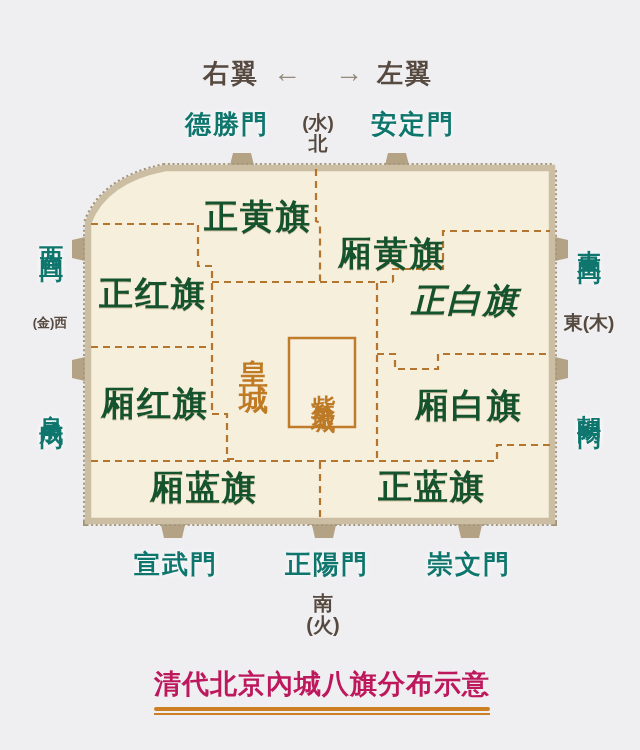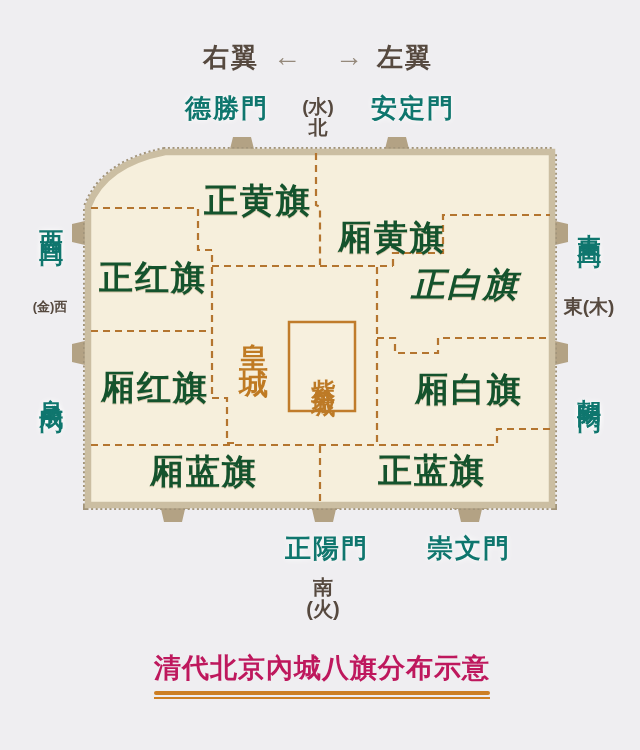--- a/index.html
+++ b/index.html
@@ -1,21 +1,21 @@
 <!DOCTYPE html>
 <html><head>
 <meta charset="utf-8">
 <style>
   html,body{margin:0;padding:0;}
   body{
     width:640px;height:750px;position:relative;overflow:hidden;
     background:#efeef1;
     font-family:"Liberation Sans", sans-serif;
   }
-  #stage{position:absolute;left:0;top:0;width:640px;height:574px;}
+  #stage{position:absolute;left:0;top:16px;width:640px;height:574px;}
   svg{position:absolute;left:0;top:0;}
   .lbl{
     position:absolute;transform:translate(-50%,-50%);
     white-space:nowrap;line-height:1.1;text-align:center;
   }
   .banner{
     font-size:34px;font-weight:700;color:#14532d;letter-spacing:2px;
     text-shadow:0 1px 0 rgba(122,74,16,0.25);
   }
   .gate{
@@ -125,20 +125,21 @@
   <div class="lbl banner" style="left:153px;top:278px;">正红旗</div>
   <div class="lbl banner" style="left:155px;top:388px;">厢红旗</div>
   <div class="lbl banner" style="left:465px;top:285px;font-style:italic;">正白旗</div>
   <div class="lbl banner" style="left:469px;top:390px;">厢白旗</div>
   <div class="lbl banner" style="left:204px;top:472px;">厢蓝旗</div>
   <div class="lbl banner" style="left:432px;top:471px;">正蓝旗</div>
 
   <div class="lbl imperial" style="left:253px;top:345px;">皇城</div>
   <div class="lbl forbidden" style="left:323px;top:370px;">紫禁城</div>
 
+  <div class="lbl gate" style="left:176px;top:548px;">宣武門</div>
   <div class="lbl gate" style="left:469px;top:548px;">崇文門</div>
   <div class="lbl gate" style="left:327px;top:548px;">正陽門</div>
 
   <div class="lbl elem-stack dark" style="left:323px;top:598px;font-size:20px;line-height:22px;">
     <div>南</div>
     <div>(火)</div>
   </div>
 
   <div class="footer">
     <div class="title">清代北京內城八旗分布示意</div>

